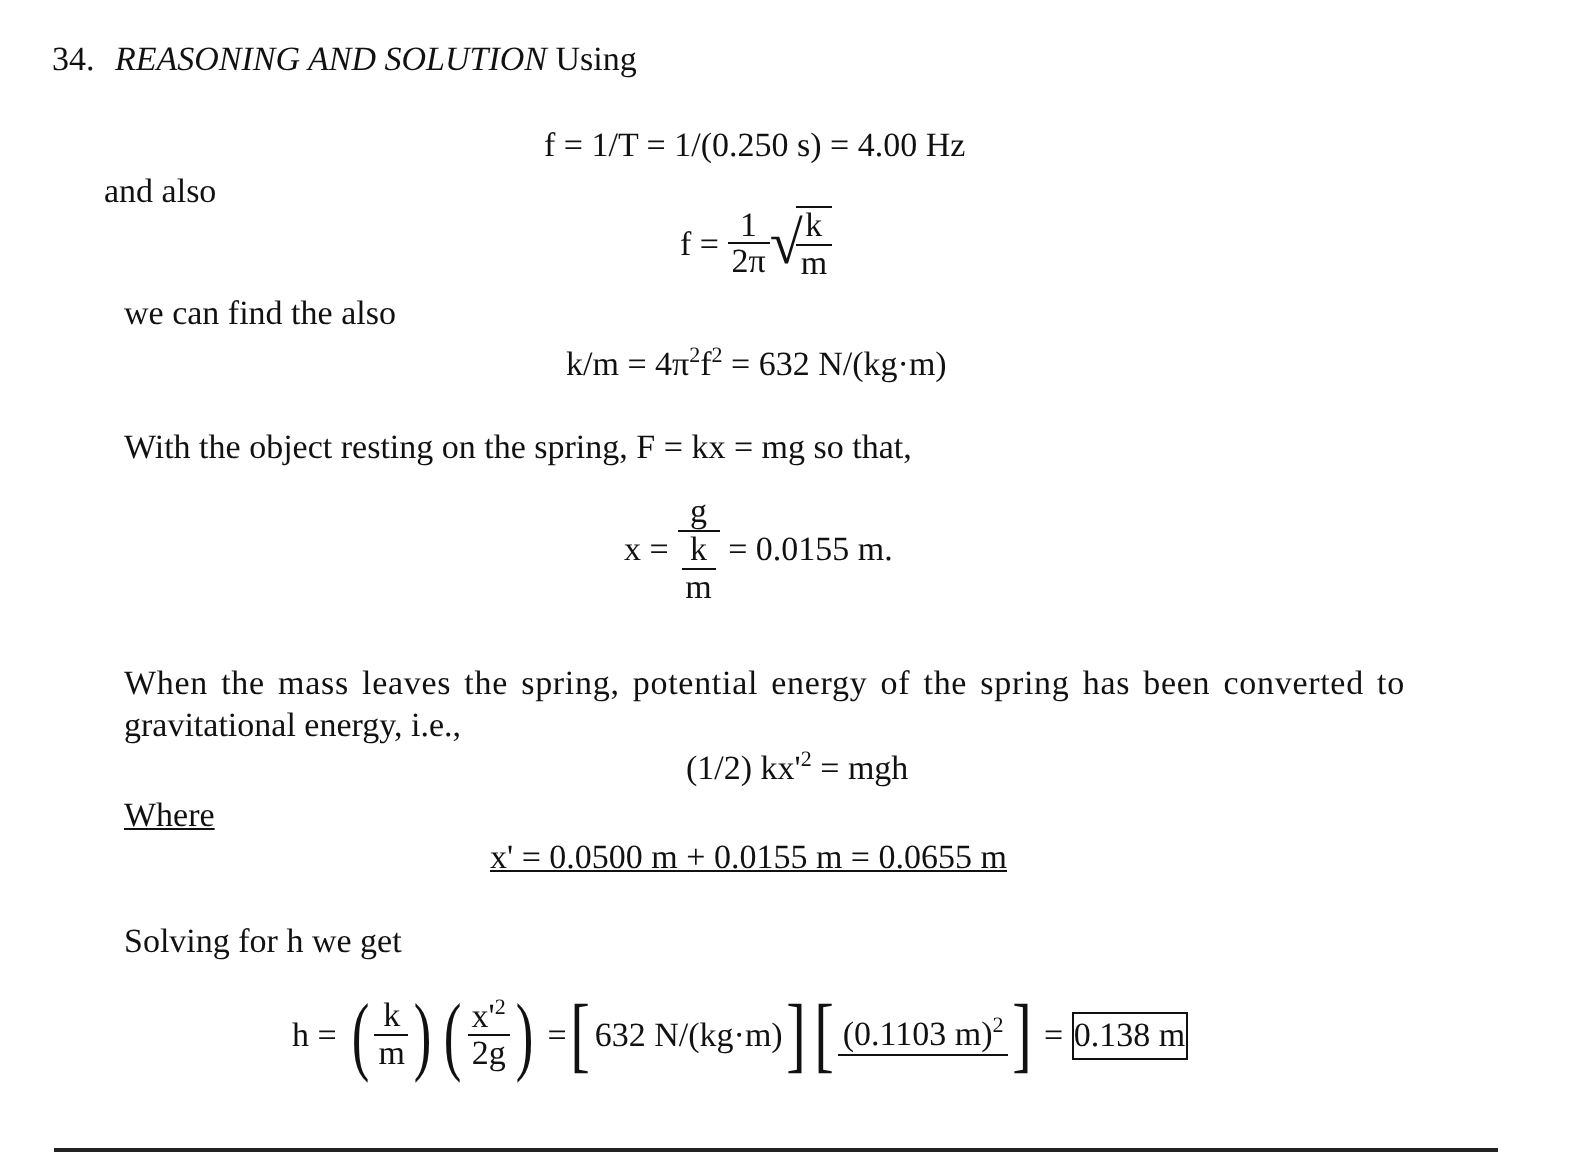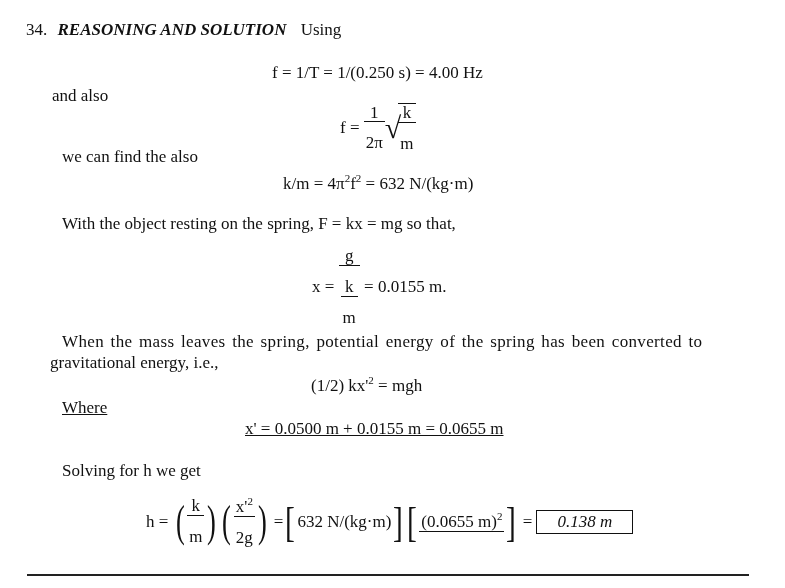--- a/index.html
+++ b/index.html
@@ -2,41 +2,41 @@
 <html><head>
   <meta charset="utf-8">
   <style>
     html, body { margin: 0; padding: 0; }
     body {
       width: 785px; height: 588px; background: #ffffff; position: relative; overflow: hidden;
       font-family: "Liberation Serif", "DejaVu Serif", serif; color: #111; font-size: 17px;
     }
     .abs { position: absolute; white-space: nowrap; }
     .title-num { left: 26px; top: 20px; }
-    .title-bold { font-weight: bold; font-style: italic; }
+    .title-bold { font-weight: normal; font-style: italic; }
     .eq { font-size: 17px; }
     .frac { display: inline-block; vertical-align: middle; text-align: center; }
     .frac .num { display: block; border-bottom: 1.3px solid #111; padding: 0 2px; line-height: 1.05; }
-    .frac .den { display: block; line-height: 1.1; padding: 0 2px; margin-top: 12px; }
+    .frac .den { display: block; line-height: 1.1; padding: 0 2px; }
     .sqrt { display: inline-block; vertical-align: middle; position: relative; }
     .sqrt-sign { font-size: 30px; vertical-align: middle; line-height: 1; }
     .sqrt-body { display: inline-block; border-top: 1.3px solid #111; vertical-align: middle; margin-left: -3px; }
     .paren { font-size: 44px; vertical-align: middle; font-weight: 100; transform: scaleX(0.6); display: inline-block; line-height: 1; }
     .bracket { font-size: 42px; vertical-align: middle; line-height: 1; display: inline-block; transform: scaleX(0.7); }
-    .boxed { border: 1.5px solid #111; padding: 1px 20px; display: inline-block; vertical-align: middle; font-style: italic; }
+    .boxed { border: 1.5px solid #111; padding: 1px 0; display: inline-block; vertical-align: middle; }
     .rule { position: absolute; left: 27px; top: 574px; width: 722px; height: 2px; background: #222; }
     sup { font-size: 11px; }
   </style>
 </head>
 <body>
 
 <div class="abs title-num">
   <span>34.</span>
   <span class="title-bold" style="margin-left:6px">REASONING AND SOLUTION</span>
-  <span style="margin-left:10px">Using</span>
+  <span style="">Using</span>
 </div>
 
 <div class="abs eq" style="left:272px; top:63px;">f = 1/T = 1/(0.250 s) = 4.00 Hz</div>
 
 <div class="abs" style="left:52px; top:86px;">and also</div>
 
 <div class="abs eq" style="left:340px; top:103px;">
   <span style="vertical-align:middle">f =</span>
   <span class="frac">
     <span class="num">1</span>
@@ -55,33 +55,33 @@
 <div class="abs eq" style="left:312px; top:247px;">
   <span style="vertical-align:middle">x =</span>
   <span class="frac">
     <span class="num">g</span>
     <span class="den"><span class="frac" style="vertical-align:top"><span class="num">k</span><span class="den">m</span></span></span>
   </span>
   <span style="vertical-align:middle">= 0.0155 m.</span>
 </div>
 
 <div class="abs" style="left:62px; top:332px; letter-spacing:0.35px; word-spacing:2px;text-align:right;">When the mass leaves the spring, potential energy of the spring has been converted to</div>
-<div class="abs" style="left:50px; top:353px;text-align:right;">gravitational energy, i.e.,</div>
+<div class="abs" style="left:62px; top:353px;text-align:right;">gravitational energy, i.e.,</div>
 
-<div class="abs eq" style="left:311px; top:374px;">
+<div class="abs eq" style="left:343px; top:374px;">
   <span>(1/2) kx'</span><sup>2</sup><span> = mgh</span>
 </div>
 
 <div class="abs" style="left:62px; top:398px;text-decoration:underline;">Where</div>
 
 <div class="abs eq" style="left:245px; top:419px;text-decoration:underline;">x' = 0.0500 m + 0.0155 m = 0.0655 m</div>
 
 <div class="abs" style="left:62px; top:461px;">Solving for h we get</div>
 
 <div class="abs eq" style="left:146px; top:496px;">
   <span style="vertical-align:middle">h =</span>
   <span class="paren">(</span><span class="frac"><span class="num">k</span><span class="den">m</span></span><span class="paren">)</span><span class="paren">(</span><span class="frac"><span class="num"><span>x'</span><sup>2</sup></span><span class="den">2g</span></span><span class="paren">)</span>
-  <span style="vertical-align:middle">=</span><span class="bracket">[</span><span style="vertical-align:middle">632 N/(kg·m)</span><span class="bracket">]</span><span class="bracket">[</span><span class="frac"><span class="num"><span>(0.0655 m)</span><sup>2</sup></span></span><span class="bracket">]</span>
+  <span style="vertical-align:middle">=</span><span class="bracket">[</span><span style="vertical-align:middle">632 N/(kg·m)</span><span class="bracket">]</span><span class="bracket">[</span><span class="frac"><span class="num"><span>(0.1103 m)</span><sup>2</sup></span></span><span class="bracket">]</span>
   <span style="vertical-align:middle">=</span>
   <span class="boxed">0.138 m</span>
 </div>
 
 <div class="rule"></div>
 
 </body></html>

